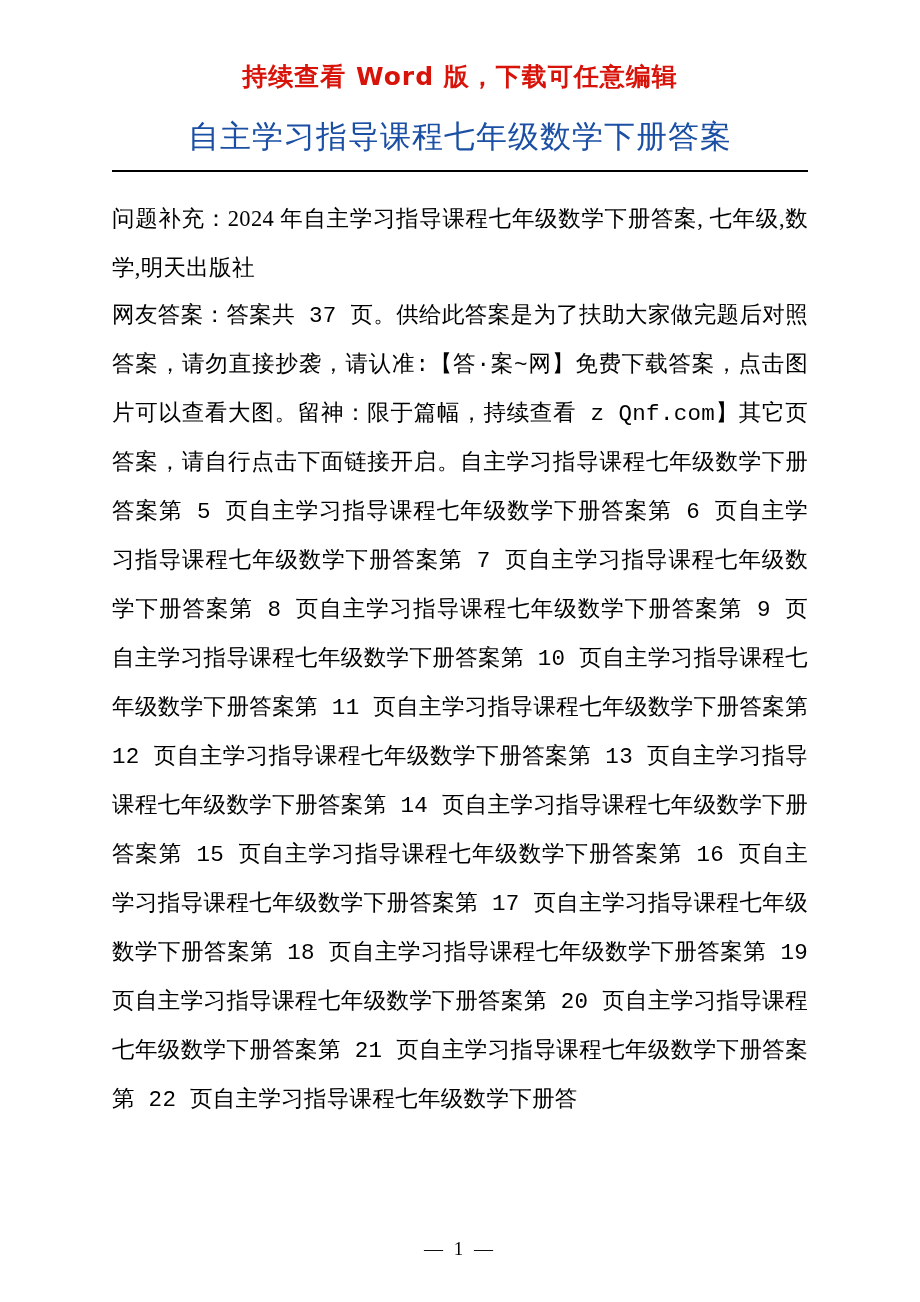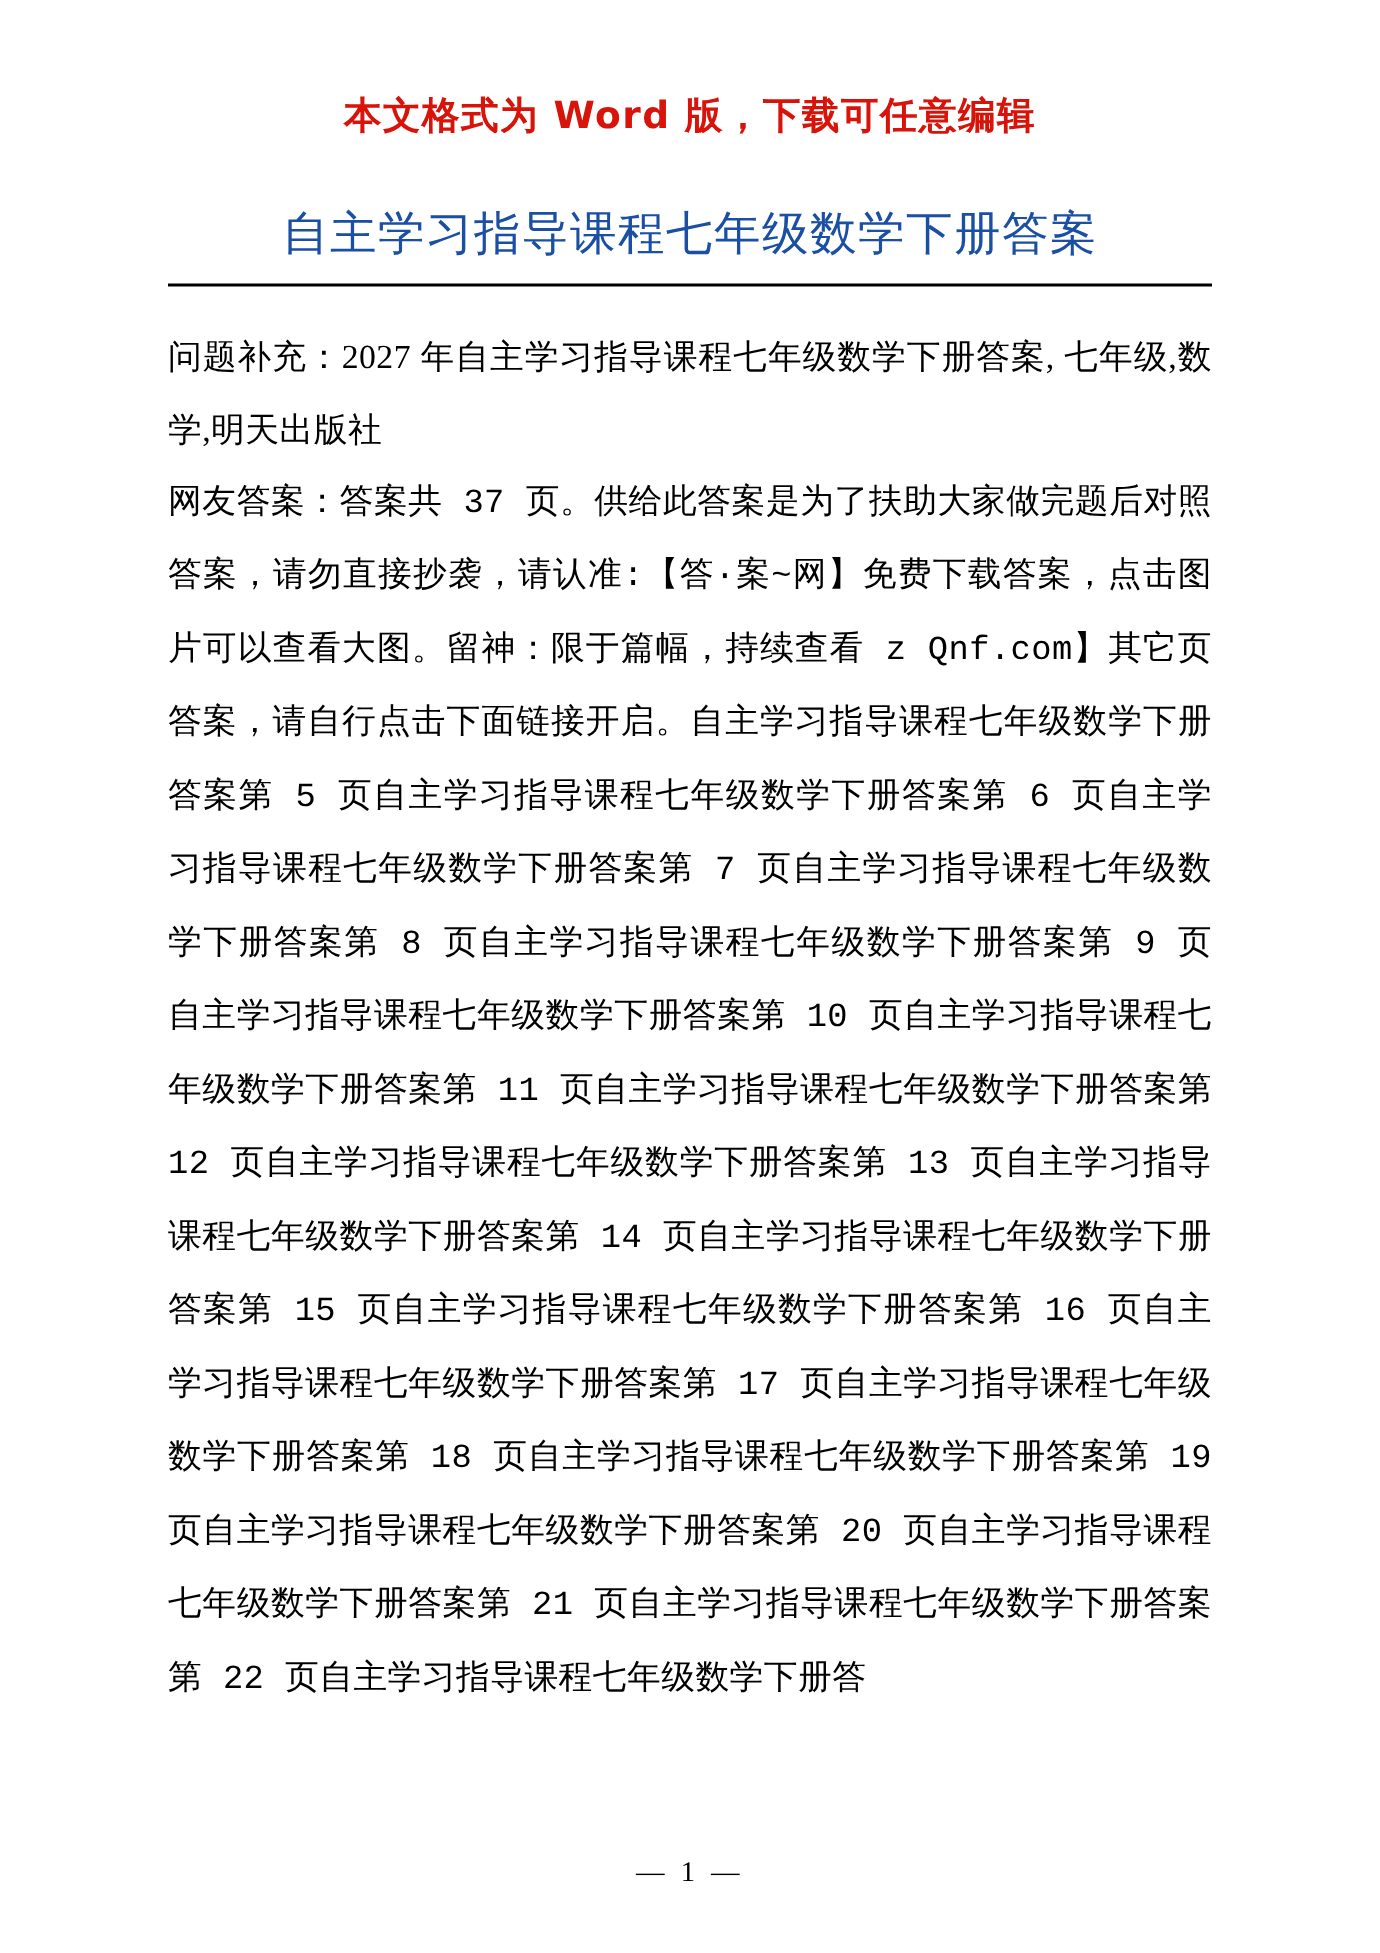--- a/index.html
+++ b/index.html
@@ -31,21 +31,21 @@
     letter-spacing: 1px;
     padding-top: 62px;
     line-height: 1.2;
   }
   .doc-title {
     text-align: center;
     color: #1a4fa3;
     font-family: "DejaVu Sans", "Liberation Sans", sans-serif;
     font-size: 31px;
     letter-spacing: 1px;
-    margin-top: 43px;
+    margin-top: 24px;
     padding-bottom: 10px;
   }
   .rule {
     border-bottom: 2px solid #000000;
     width: 100%;
     margin-top: 2px;
   }
   .body-text {
     margin-top: 22px;
     font-size: 22.5px;
@@ -71,26 +71,26 @@
     font-size: 19px;
     letter-spacing: 3px;
     color: #000;
   }
 </style>
 </head>
 <body>
 
 <div class="page">
 
-  <div class="banner">本文格式为 Word 版，下载可任意编辑</div>
+  <div class="banner">持续查看 Word 版，下载可任意编辑</div>
 
   <div class="doc-title">自主学习指导课程七年级数学下册答案</div>
 
   <div class="rule"></div>
 
   <div class="body-text">
-    <p class="para">问题补充：2027 年自主学习指导课程七年级数学下册答案, 七年级,数学,明天出版社</p>
+    <p class="para">问题补充：2024 年自主学习指导课程七年级数学下册答案, 七年级,数学,明天出版社</p>
     <p class="para">网友答案：答案共 37 页。供给此答案是为了扶助大家做完题后对照答案，请勿直接抄袭，请认准:【答·案~网】免费下载答案，点击图片可以查看大图。留神：限于篇幅，持续查看 z Qnf.com】其它页答案，请自行点击下面链接开启。自主学习指导课程七年级数学下册答案第 5 页自主学习指导课程七年级数学下册答案第 6 页自主学习指导课程七年级数学下册答案第 7 页自主学习指导课程七年级数学下册答案第 8 页自主学习指导课程七年级数学下册答案第 9 页自主学习指导课程七年级数学下册答案第 10 页自主学习指导课程七年级数学下册答案第 11 页自主学习指导课程七年级数学下册答案第 12 页自主学习指导课程七年级数学下册答案第 13 页自主学习指导课程七年级数学下册答案第 14 页自主学习指导课程七年级数学下册答案第 15 页自主学习指导课程七年级数学下册答案第 16 页自主学习指导课程七年级数学下册答案第 17 页自主学习指导课程七年级数学下册答案第 18 页自主学习指导课程七年级数学下册答案第 19 页自主学习指导课程七年级数学下册答案第 20 页自主学习指导课程七年级数学下册答案第 21 页自主学习指导课程七年级数学下册答案第 22 页自主学习指导课程七年级数学下册答</p>
   </div>
 
   <div class="footer">— 1 —</div>
 
 </div>
 
 </body></html>

